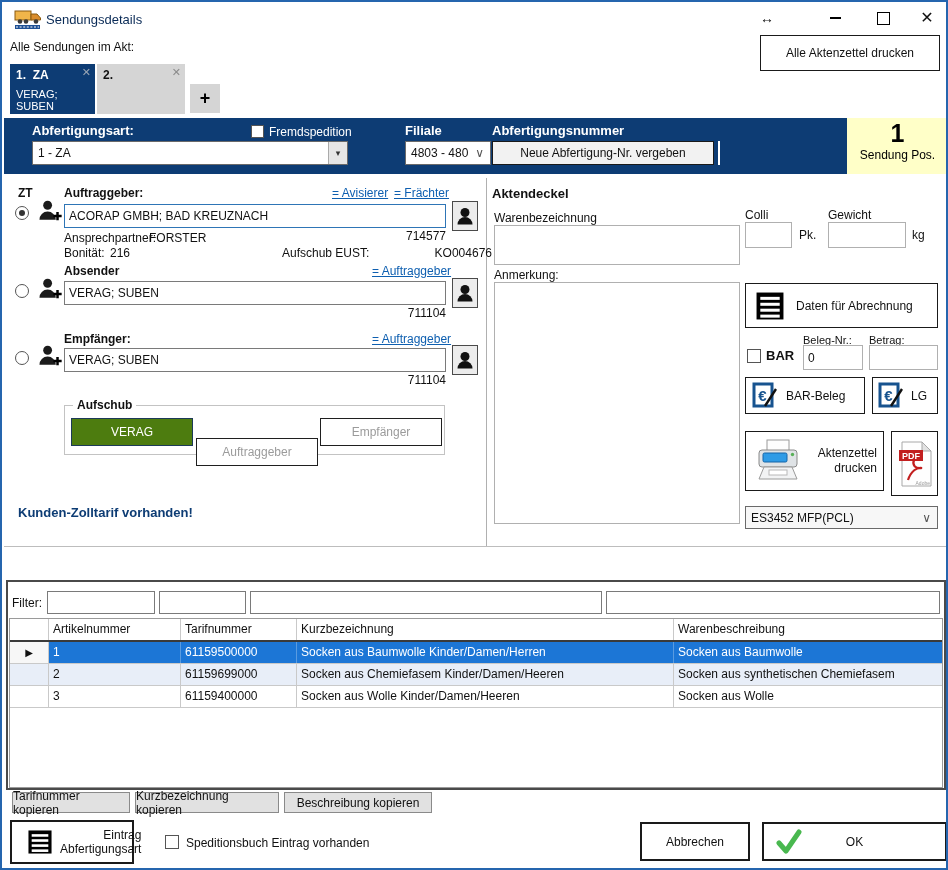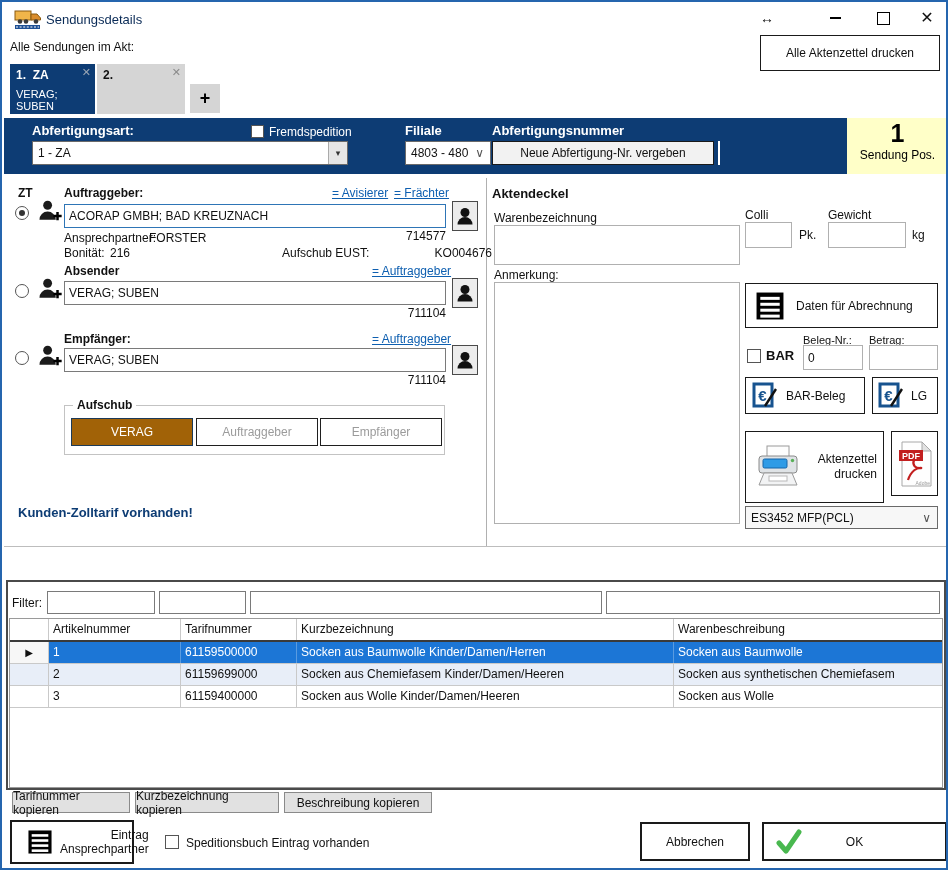--- a/index.html
+++ b/index.html
@@ -20,21 +20,21 @@
   .radio .dot{width:6px;height:6px;border-radius:50%;background:#333;}
   .cb{width:13px;height:13px;border:1px solid #555;background:#fff;}
   .band{background:#0d3c74;}
   .combo{background:#fff;border:1px solid #6a6a6a;display:flex;align-items:center;font-size:12px;color:#111;overflow:hidden;}
   .combo .txt{padding:0 5px;white-space:nowrap;overflow:hidden;flex:1;}
   .combo .arrbox{width:18px;align-self:stretch;background:#e6e6e6;border-left:1px solid #aaa;display:flex;align-items:center;justify-content:center;font-size:9px;color:#333;}
   .chev{margin-left:auto;padding:0 6px;color:#555;font-size:12px;}
   .fieldset{border:1px solid #c3c3c3;}
   .legend{position:absolute;top:-8px;left:8px;background:#fff;padding:0 4px;font-size:12px;font-weight:bold;color:#111;}
   .aufbtn{position:absolute;top:12px;height:26px;width:120px;border:1px solid #1f1f1f;background:#fff;color:#9b9b9b;font-size:12px;display:flex;align-items:center;justify-content:center;cursor:pointer;}
-  .aufbtn.active{background:#a16207;color:#fff;border-color:#1c3a58;}
+  .aufbtn.active{background:#4d7c0f;color:#fff;border-color:#1c3a58;}
   .pbtn{background:#ececec;border:1px solid #4a4a4a;display:flex;align-items:center;justify-content:center;cursor:pointer;}
   .grid{border:1px solid #9a9a9a;background:#fff;}
   .grow{display:flex;height:21px;border-bottom:1px solid #c9c9c9;background:#fff;}
   .grow.alt{background:#e8eef8;}
   .grow.selrow .gc{background:#1c76d6;color:#fff;border-right-color:#5a9be0;}
   .grow.selrow .gc.sel{background:#f7f7f7;color:#111;border-right-color:#c9c9c9;}
   .gc{font-size:12px;color:#111;border-right:1px solid #c9c9c9;padding:3px 20px 0 4px;white-space:nowrap;overflow:hidden;}
   .gc.sel{width:38px;text-align:center;padding-left:0;padding-right:0;}
   .gc.c1{width:107px;} .gc.c2{width:91px;} .gc.c3{width:352px;} .gc.c4{flex:1;border-right:none;}
   .ghead{display:flex;height:21px;border-bottom:2px solid #3a3a3a;background:#fff;}
@@ -172,21 +172,21 @@
     <svg width="16" height="18" viewBox="0 0 16 18">
         <circle cx="8" cy="5.5" r="4.5" fill="#111"></circle>
         <path d="M0.5 17.5 a7.5 7.5 0 0 1 15 0 z" fill="#111"></path>
       </svg>
   </div>
   <span class="x lbl right" style="left:380px;top:371px;width:64px;">711104</span>
 
   <div class="x fieldset" style="left:62px;top:403px;width:381px;height:50px;">
     <span class="legend">Aufschub</span>
     <div class="aufbtn active" style="left:6px;">VERAG</div>
-    <div class="aufbtn" style="left:131px;">Auftraggeber</div>
+    <div class="aufbtn" style="left:131px;margin-top:20px;">Auftraggeber</div>
     <div class="aufbtn" style="left:255px;">Empfänger</div>
   </div>
 
   <span class="x lbl b navy" style="left:16px;top:503px;font-size:13px;">Kunden-Zolltarif vorhanden!</span>
 
   <span class="x lbl b" style="left:490px;top:184px;font-size:13px;">Aktendeckel</span>
   <span class="x lbl" style="left:492px;top:209px;">Warenbezeichnung</span>
   <textarea class="x inp" style="left: 492px; top: 223px; width: 246px; height: 40px; border-color: rgb(176, 176, 176); resize: none;"></textarea>
   <span class="x lbl" style="left:743px;top:206px;">Colli</span>
   <input class="x inp" style="left: 743px; top: 220px; width: 47px; height: 26px; border-color: rgb(176, 176, 176);">
@@ -231,21 +231,21 @@
     <span style="display:flex;">
       <svg width="26" height="27" viewBox="0 0 26 27">
           <rect x="2" y="2" width="18" height="22" fill="#fff" stroke="#17538f" stroke-width="3"></rect>
           <text x="10.5" y="19" font-size="15" font-weight="bold" fill="#17538f" text-anchor="middle" font-family="Liberation Sans,sans-serif">€</text>
           <path d="M13 24 L24 7" stroke="#111" stroke-width="2.4"></path>
         </svg>
     </span>
     <span>LG</span>
   </div>
 
-  <div class="x btn btnw" style="left:743px;top:429px;width:139px;height:72px;justify-content:flex-start;gap:8px;padding-left:8px;">
+  <div class="x btn btnw" style="left:743px;top:429px;width:139px;height:60px;justify-content:flex-start;gap:8px;padding-left:8px;">
     <span style="display:flex;">
       <svg width="48" height="44" viewBox="0 0 46 44">
         <rect x="12" y="1" width="22" height="12" fill="#fdfdfd" stroke="#9a9a9a"></rect>
         <rect x="4" y="11" width="38" height="17" rx="3" fill="#dfe3e6" stroke="#8a8a8a"></rect>
         <rect x="8" y="14" width="24" height="9" rx="1.5" fill="#2e9be6" stroke="#1565a8"></rect>
         <circle cx="37.5" cy="15.5" r="1.7" fill="#58b058"></circle>
         <path d="M9 28 h28 l5 12 h-38 z" fill="#f2f3f4" stroke="#9a9a9a"></path>
         <rect x="14" y="31" width="18" height="5" fill="#fff" stroke="#b8b8b8"></rect>
       </svg>
     </span>
@@ -319,21 +319,21 @@
     <span style="display:flex;">
       <svg width="24" height="24" viewBox="0 0 26 26">
           <rect x="0.5" y="0.5" width="25" height="25" fill="#000"></rect>
           <rect x="4" y="4.5" width="18" height="2.8" fill="#fff"></rect>
           <rect x="4" y="10" width="18" height="2.8" fill="#fff"></rect>
           <rect x="4" y="15.5" width="18" height="2.8" fill="#fff"></rect>
           <rect x="4" y="21" width="18" height="2.8" fill="#fff"></rect>
         </svg>
     </span>
     <span style="text-align:right;flex:1;line-height:14px;">
-      <span>Eintrag</span><br><span>Ansprechpartner</span>
+      <span>Eintrag</span><br><span>Abfertigungsart</span>
     </span>
   </div>
   <span class="x cb" style="left:163px;top:833px;width:14px;height:14px;"></span>
   <span class="x lbl" style="left:184px;top:834px;">Speditionsbuch Eintrag vorhanden</span>
   <div class="x btn btnw" style="left:638px;top:820px;width:110px;height:39px;border-width:2px;">Abbrechen</div>
   <div class="x btn btnw" style="left:760px;top:820px;width:185px;height:39px;border-width:2px;">
     <span style="position:absolute;left:12px;display:flex;">
       <svg width="26" height="26" viewBox="0 0 26 26">
           <path d="M3 14 l7 8 L23 3" fill="none" stroke="#49b84f" stroke-width="5" stroke-linecap="round" stroke-linejoin="round"></path>
         </svg>

